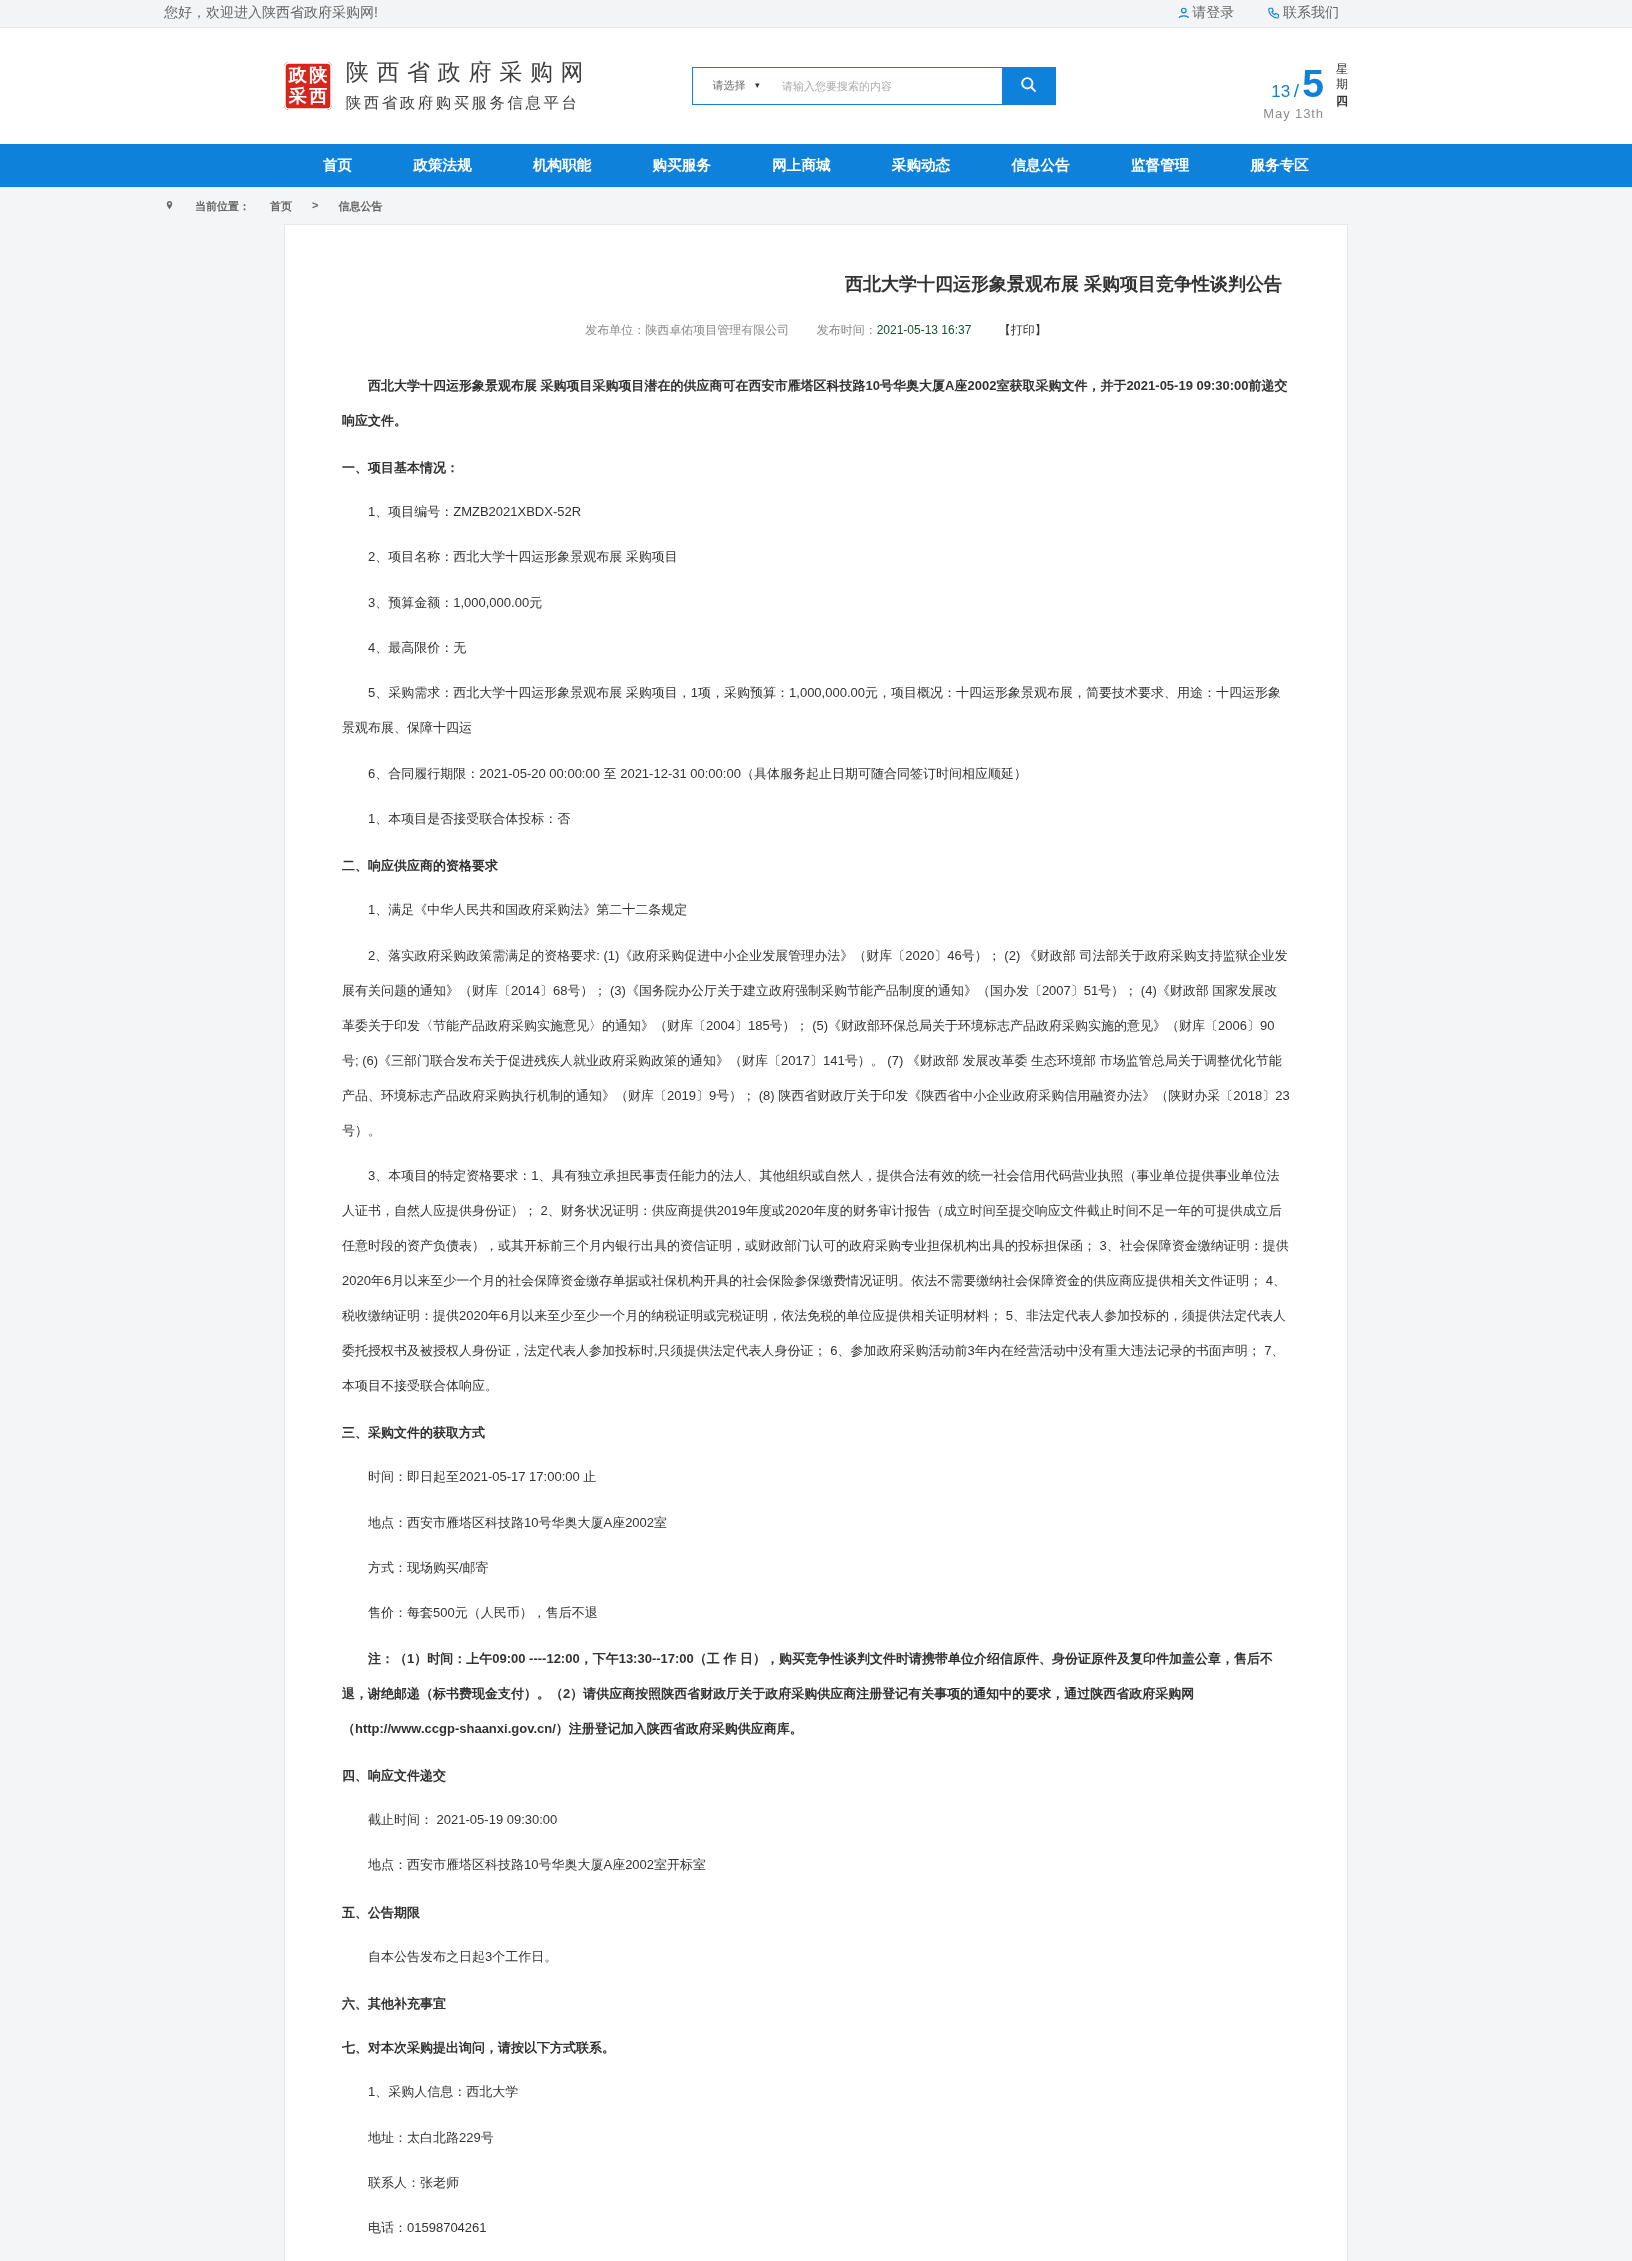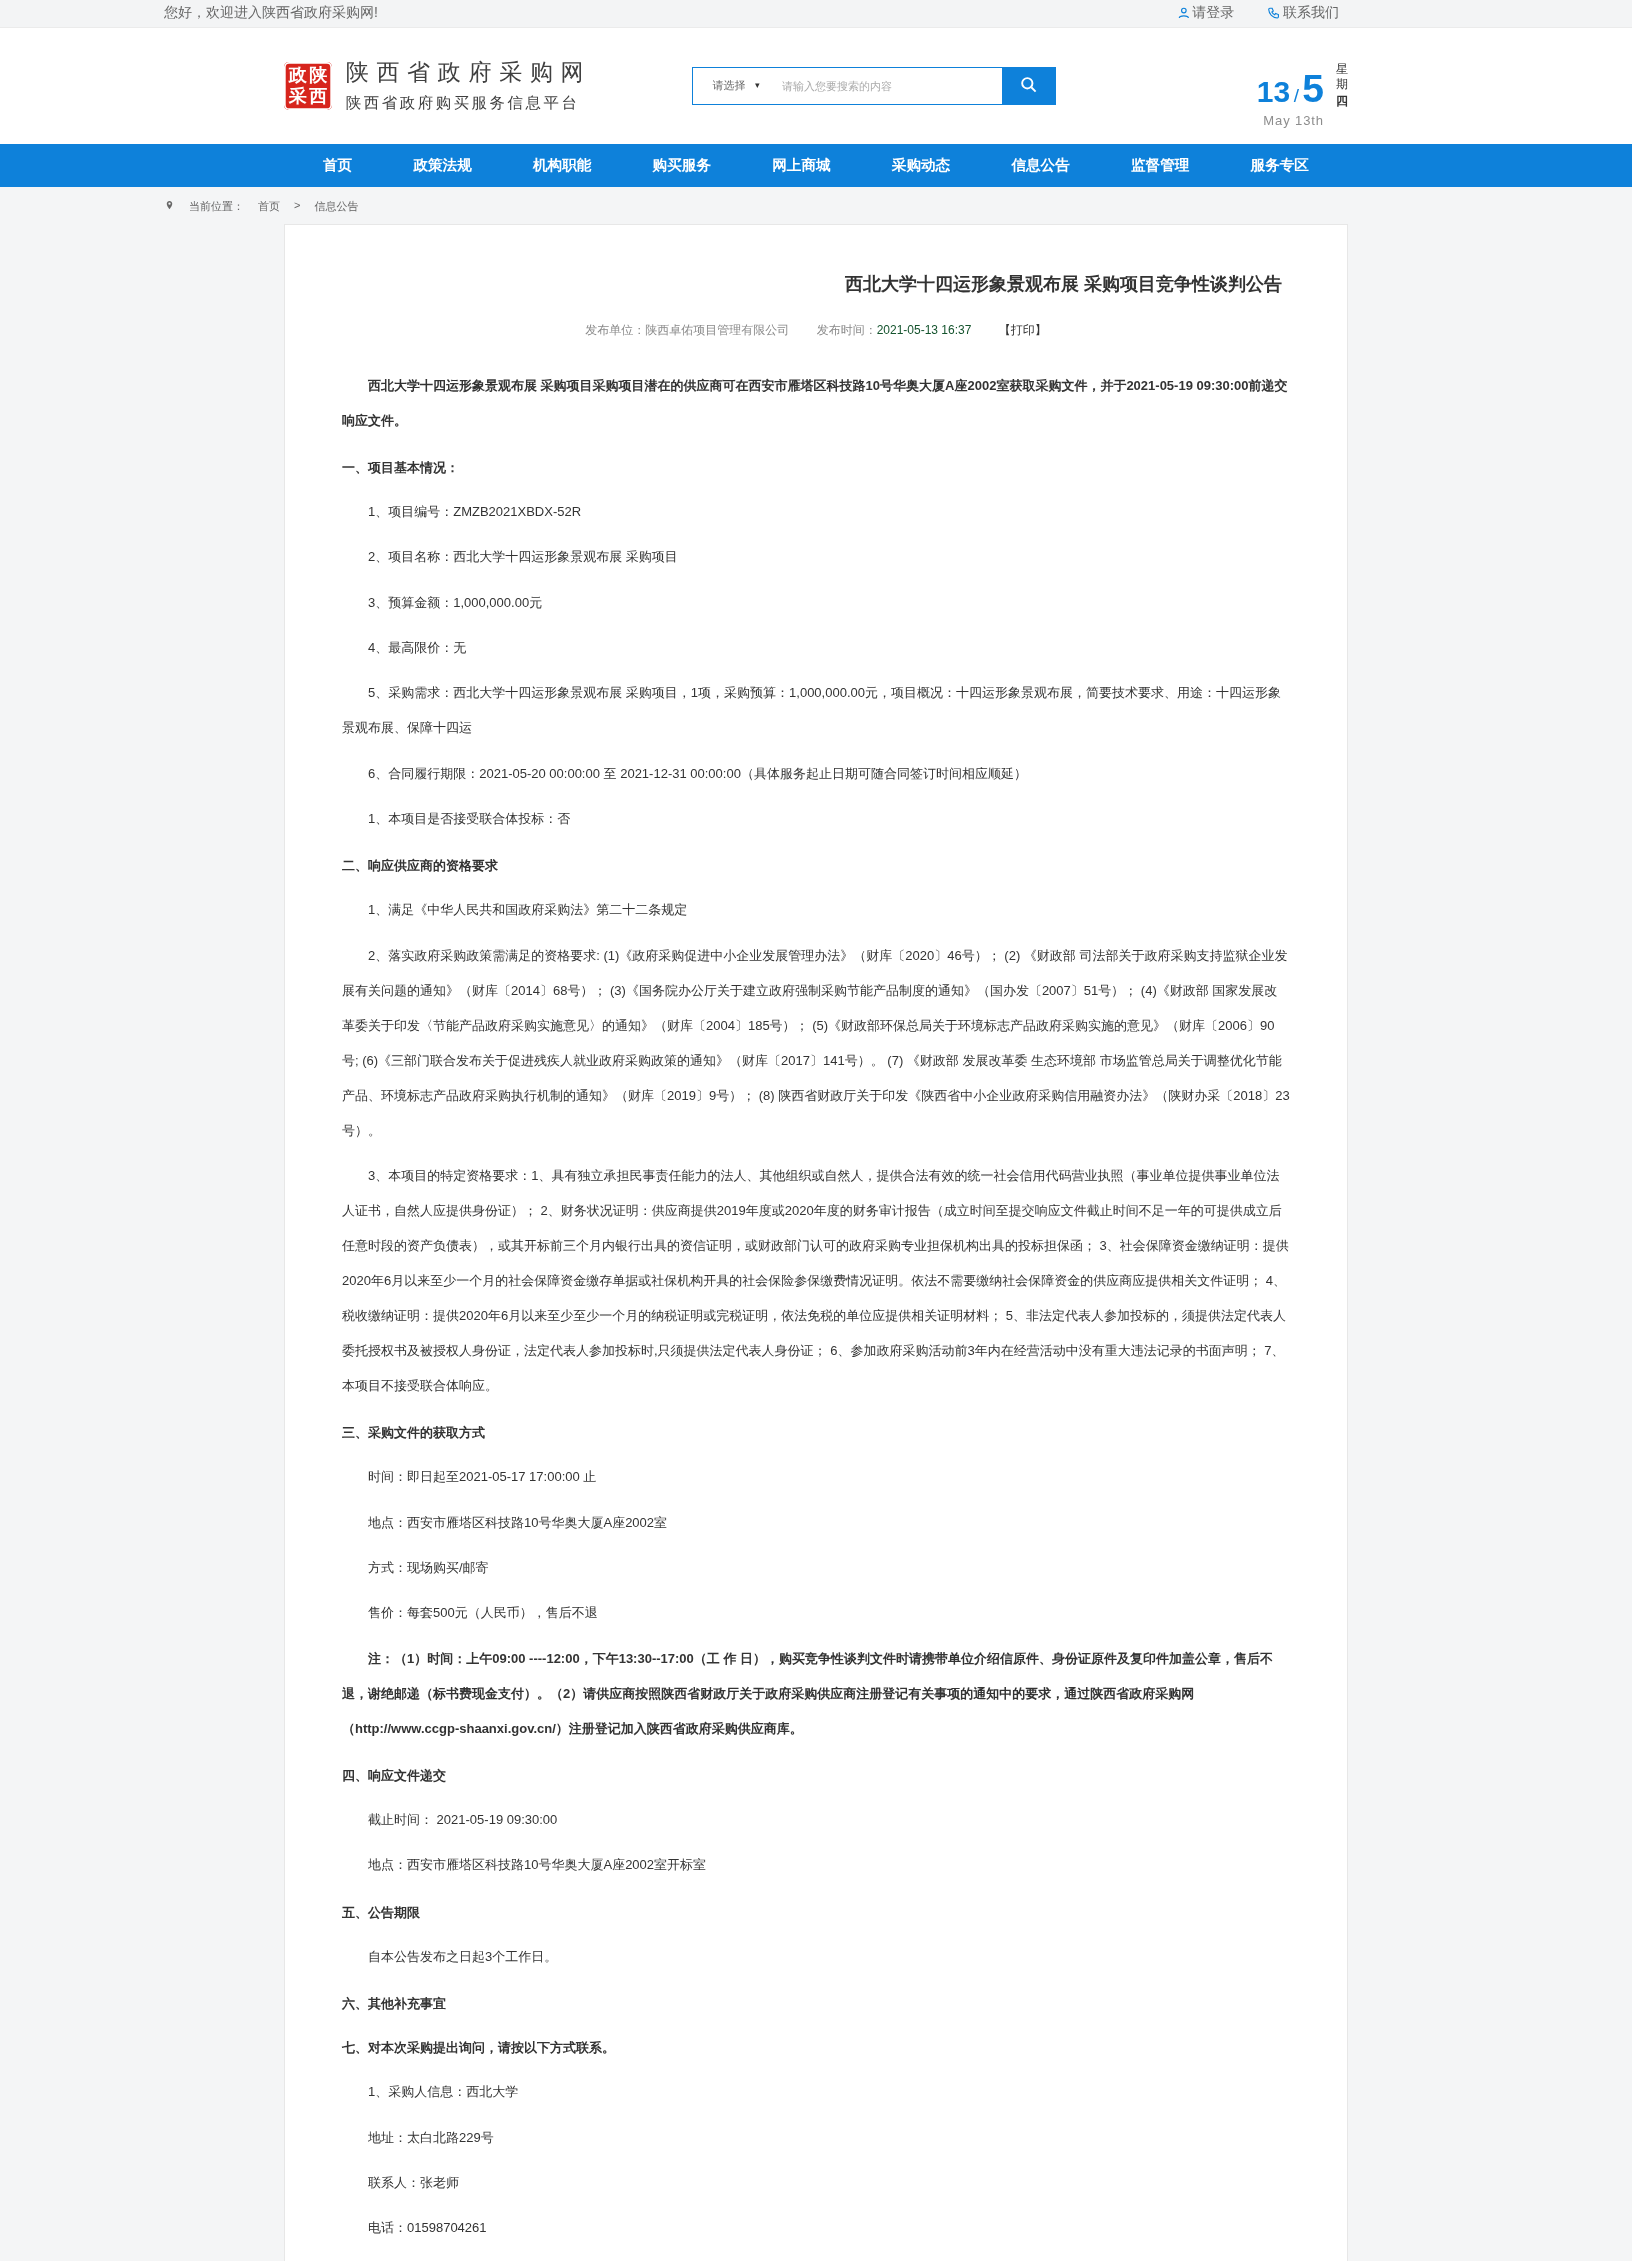--- a/index.html
+++ b/index.html
@@ -27,32 +27,32 @@
   .site-subtitle { font-size:15.4px; color:#3f3f3f; letter-spacing:2.6px; margin-top:5.1px; }
   .searchbox { margin-left:101px; width:364px; height:38px; border:1.7px solid #0e81da; display:flex; align-items:stretch; background:#fff; }
   .search-select { width:87px; display:flex; align-items:center; justify-content:center; gap:8px; font-size:11px; color:#666; cursor:pointer; }
   .search-caret { font-size:7.7px; color:#333; }
   .searchbox input { flex:1; border:0; outline:none; font-size:11px; color:#333; padding:0 8.6px 0 1.7px; font-family:inherit; }
   .searchbox input::placeholder { color:#aaa; }
   .search-btn { width:53px; background:#0e81da; border:0; cursor:pointer; display:flex; align-items:center; justify-content:center; }
   .datebox { margin-left:auto; display:flex; align-items:center; }
   .date-main { text-align:right; }
   .date-nums { color:#0e81da; display:flex; align-items:baseline; justify-content:flex-end; }
-  .date-day { font-size:30px; font-weight:bold;margin-top:32px; }
+  .date-day { font-size:17px; font-weight:normal;margin-top:32px; }
   .date-slash { font-size:19px; margin:0 3.4px; }
   .date-month { font-size:39px; font-weight:bold; line-height:34px; }
   .date-en { font-size:13px; color:#8d8d8d; margin-top:3.4px; letter-spacing:0.9px; }
   .weekday { margin-left:12px; display:flex; flex-direction:column; align-items:center; font-size:12px; color:#333; line-height:14.6px; }
   .weekday .wd-last { margin-top:2.6px; font-weight:bold; }
   
   .nav { background:#0e81da; height:43px; }
   .nav-wrap { width:1064px; margin:0 auto; height:100%; display:flex; align-items:center; justify-content:space-between; padding:0 39px; }
   .nav a { color:#fff; font-size:14.6px; font-weight:bold; text-decoration:none; cursor:pointer; }
   
-  .breadcrumb { width:1304px; margin:0 auto; padding:12px 0 8.6px; font-size:11px; color:#666; display:flex; align-items:flex-start; gap:14px; }
+  .breadcrumb { width:1304px; margin:0 auto; padding:12px 0 8.6px; font-size:11px; color:#666; display:flex; align-items:flex-start; gap:20px;font-weight:bold; }
   .breadcrumb a { color:#666; text-decoration:none; cursor:pointer; }
   
   .panel { width:1064px; margin:1.7px auto 19px; background:#fff; border:0.9px solid #e7e7e7; padding:39px 57px 81px; }
   .doc-title { font-size:18px; font-weight:bold; text-align:right; color:#333; margin:8px; }
   .doc-meta { text-align:center; margin-top:26px; font-size:12px; color:#8a8a8a; }
   .doc-meta .m-item { margin:0 12px; }
   .doc-meta .time-red { color:#14532d; }
   .doc-meta .print { color:#333; cursor:pointer; }
   .doc-body { margin-top:29px; font-size:13px; color:#333; }
   .doc-body p { margin:0 0 10.3px; line-height:35px; text-indent:2em; }

